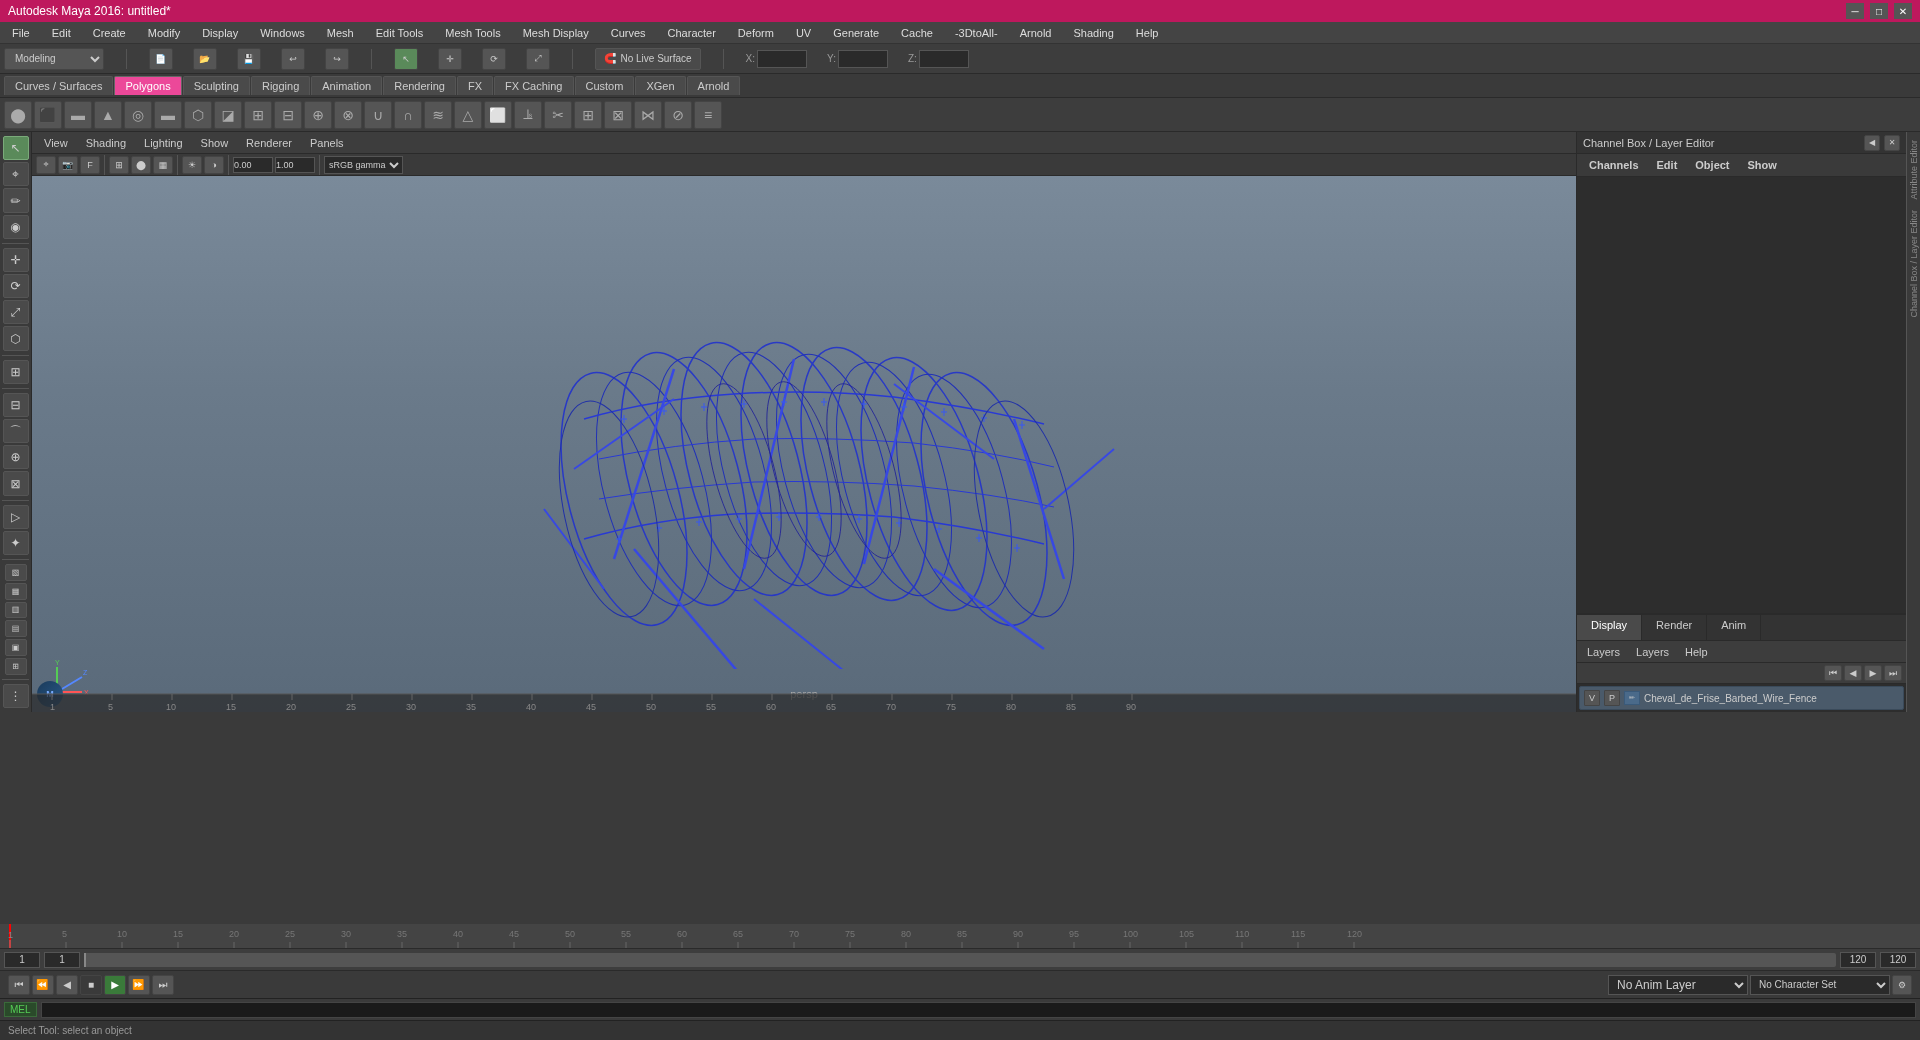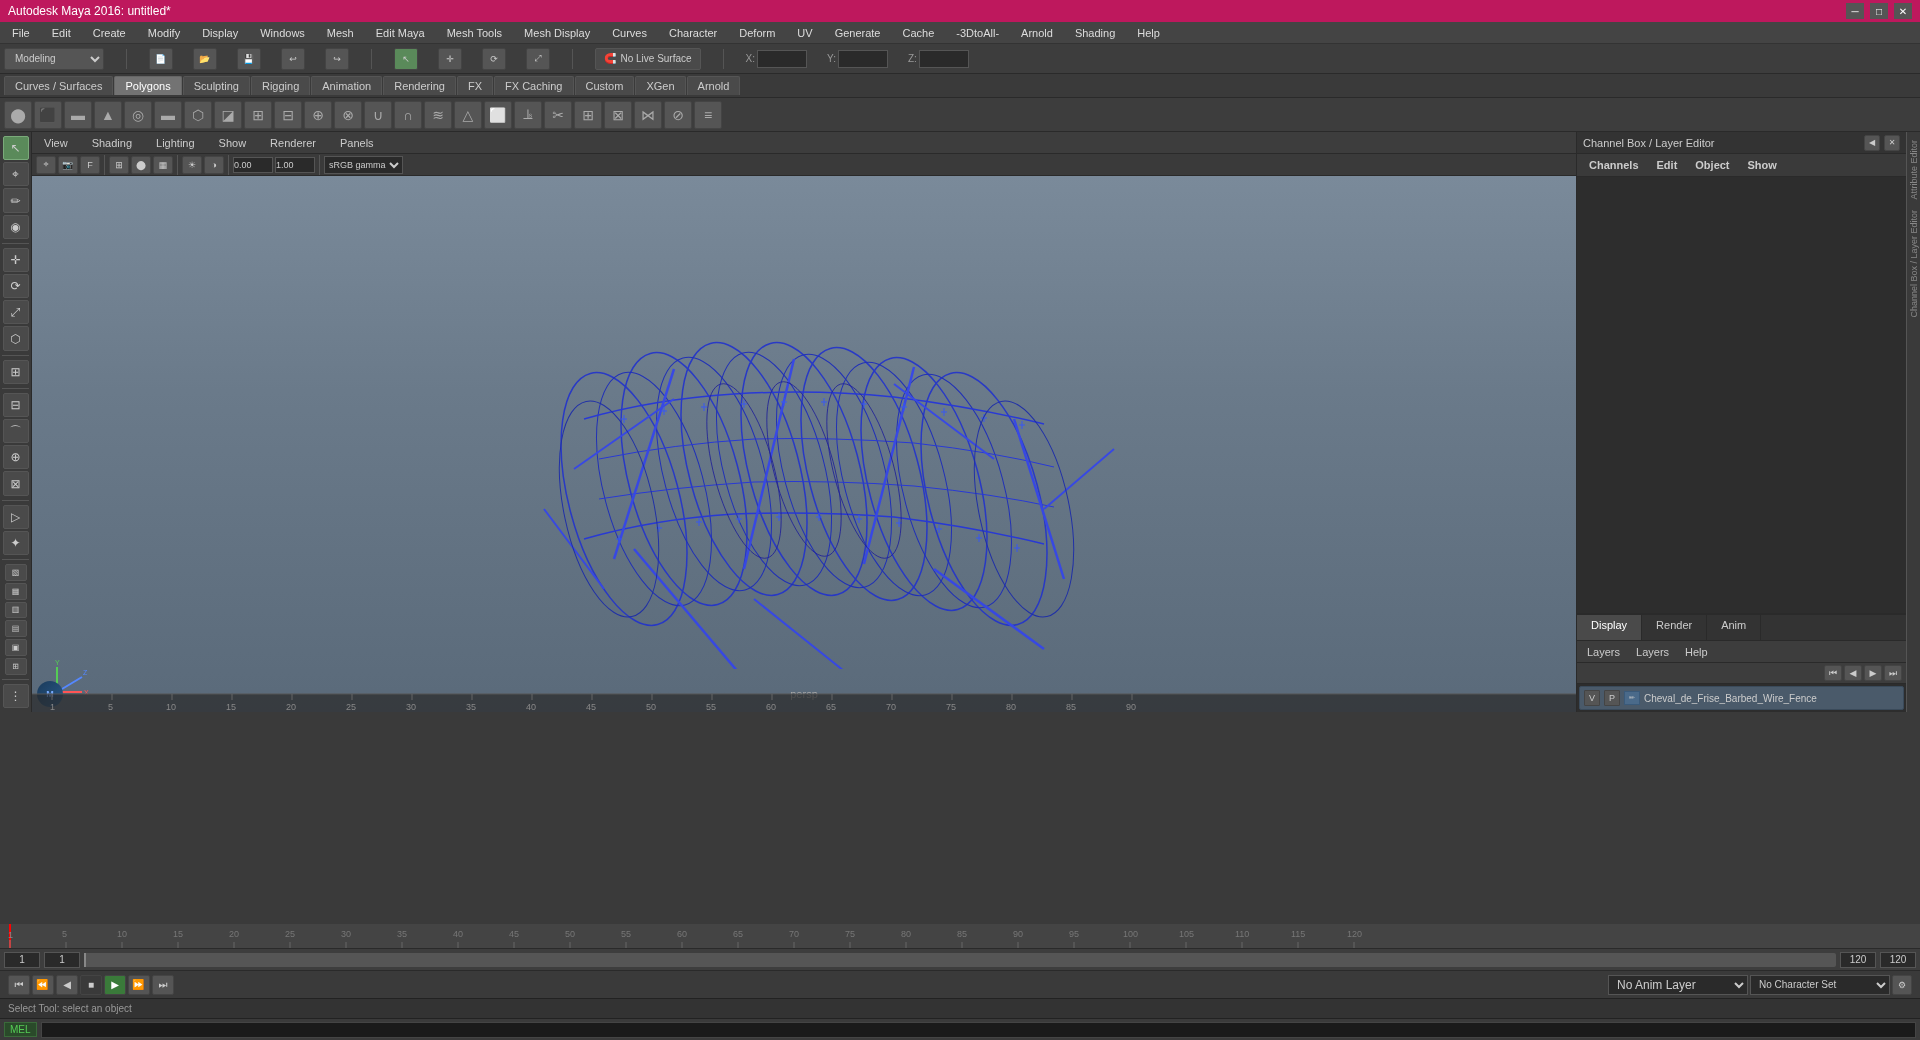--- a/index.html
+++ b/index.html
@@ -149,21 +149,21 @@
       padding: 3px 10px;
       background: #4a4a4a;
       border: 1px solid #555;
       border-bottom: none;
       color: #ccc;
       font-size: 11px;
       cursor: pointer;
       border-radius: 2px 2px 0 0;
     }
     .shelf-tab.active {
-      background: #737373;
+      background: #ec4899;
       color: white;
       border-color: #666;
     }
 
     
     #shelf-icons {
       width: 100%;
       height: 34px;
       background: #3d3d3d;
       display: flex;
@@ -220,21 +220,21 @@
       flex-direction: column;
     }
 
     
     #viewport-menu {
       height: 22px;
       background: #3d3d3d;
       display: flex;
       align-items: center;
       padding: 0 4px;
-      gap: 8px;
+      gap: 2px;
       border-bottom: 1px solid #2a2a2a;
     }
     .vp-menu-item {
       padding: 2px 8px;
       font-size: 11px;
       color: #ccc;
       cursor: pointer;
     }
 
     
@@ -527,21 +527,21 @@
 </div>
 
 <div id="menu-bar">
   <span class="menu-item">File</span>
   <span class="menu-item">Edit</span>
   <span class="menu-item">Create</span>
   <span class="menu-item">Modify</span>
   <span class="menu-item">Display</span>
   <span class="menu-item">Windows</span>
   <span class="menu-item">Mesh</span>
-  <span class="menu-item">Edit Maya</span>
+  <span class="menu-item">Edit Tools</span>
   <span class="menu-item">Mesh Tools</span>
   <span class="menu-item">Mesh Display</span>
   <span class="menu-item">Curves</span>
   <span class="menu-item">Character</span>
   <span class="menu-item">Deform</span>
   <span class="menu-item">UV</span>
   <span class="menu-item">Generate</span>
   <span class="menu-item">Cache</span>
   <span class="menu-item">-3DtoAll-</span>
   <span class="menu-item">Arnold</span>
@@ -999,21 +999,21 @@
 
     <select class="anim-dropdown" style="height:20px;min-width:140px;background:#2a2a2a;border:1px solid #555;color:#ccc;font-size:12px;">
       <option>No Anim Layer</option>
     </select>
     <select class="anim-dropdown" style="height:20px;min-width:140px;background:#2a2a2a;border:1px solid #555;color:#ccc;font-size:10px;">
       <option>No Character Set</option>
     </select>
     <button class="toolbar-btn" style="width:20px;height:20px;font-size:9px;">⚙</button>
   </div>
 
-  <div id="status-bottom" style="height:20px;background:#333;display:flex;align-items:center;padding:0 8px;border-top:1px solid #222;">
-    <span class="status-text">Select Tool: select an object</span>
-  </div>
-
   <div id="bottom-input-bar" style="height:22px;background:#3a3a3a;display:flex;align-items:center;border-top:1px solid #222;gap:4px;padding:0 4px;">
     <div class="mel-label">MEL</div>
     <input type="text" id="mel-input" placeholder="" style="flex: 1 1 0%; height: 16px; background: rgb(26, 26, 26); border: 1px solid rgb(68, 68, 68); color: rgb(204, 204, 204); font-size: 10px; padding: 0px 4px;">
   </div>
+
+  <div id="status-bottom" style="height:20px;background:#333;display:flex;align-items:center;padding:0 8px;border-top:1px solid #222;">
+    <span class="status-text">Select Tool: select an object</span>
+  </div>
 </div>
 
 </body></html>

